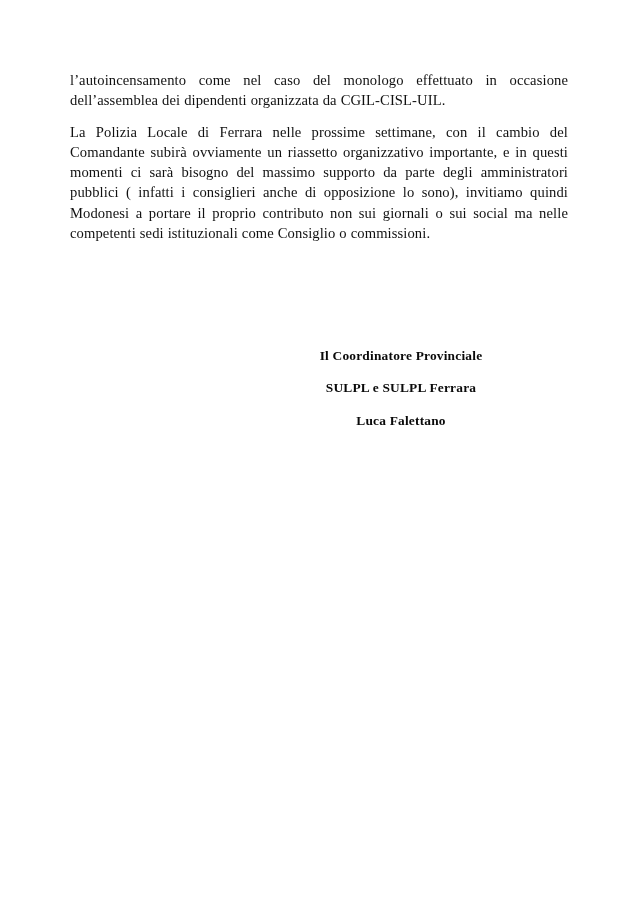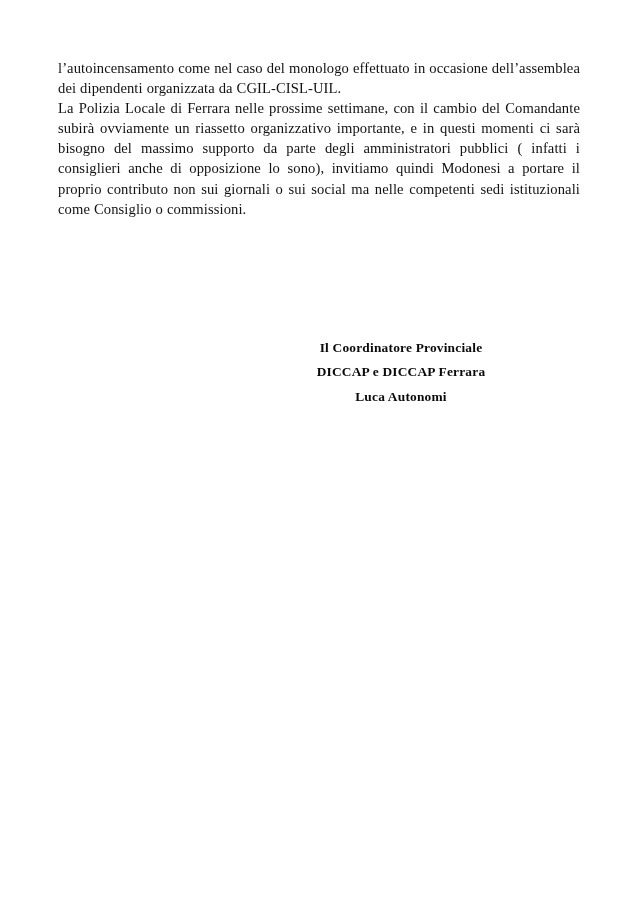--- a/index.html
+++ b/index.html
@@ -24,21 +24,21 @@
   }
 
   .doc-body {
     position: absolute;
     left: 58px;
     top: 58px;
     width: 522px;
   }
 
   .para {
-    margin: 0;
+    margin: 12px;
     text-align: justify;
     text-justify: inter-word;
     font-size: 14.6px;
     line-height: 20.1px;
     color: #111111;
     letter-spacing: 0.1px;
     word-spacing: 0.2px;
   }
 
   
@@ -55,33 +55,33 @@
     top: 332px;
     width: 636px;
     text-align: center;
   }
   .sig-line {
     font-size: 13.4px;
     line-height: 16.4px;
     font-weight: bold;
     color: #0a0a0a;
     letter-spacing: 0.2px;
-    margin: 8px;
+    margin: 16px;
     padding-left: 166px;
   }
 </style>
 </head>
 <body>
 
 <div class="page">
 
   <div class="doc-body">
     <p class="para no-stretch">l’autoincensamento come nel caso del monologo effettuato in occasione dell’assemblea dei dipendenti organizzata da CGIL-CISL-UIL.</p>
     <p class="para no-stretch">La Polizia Locale di Ferrara nelle prossime settimane, con il cambio del Comandante subirà ovviamente un riassetto organizzativo importante, e in questi momenti ci sarà bisogno del massimo supporto da parte degli amministratori pubblici ( infatti i consiglieri anche di opposizione lo sono), invitiamo quindi Modonesi a portare il proprio contributo non sui giornali o sui social ma nelle competenti sedi istituzionali come Consiglio o commissioni.</p>
   </div>
 
   <div class="signature">
     <p class="sig-line">Il Coordinatore Provinciale</p>
-    <p class="sig-line">DICCAP e DICCAP Ferrara</p>
-    <p class="sig-line">Luca Autonomi</p>
+    <p class="sig-line">SULPL e SULPL Ferrara</p>
+    <p class="sig-line">Luca Falettano</p>
   </div>
 
 </div>
 
 </body></html>

